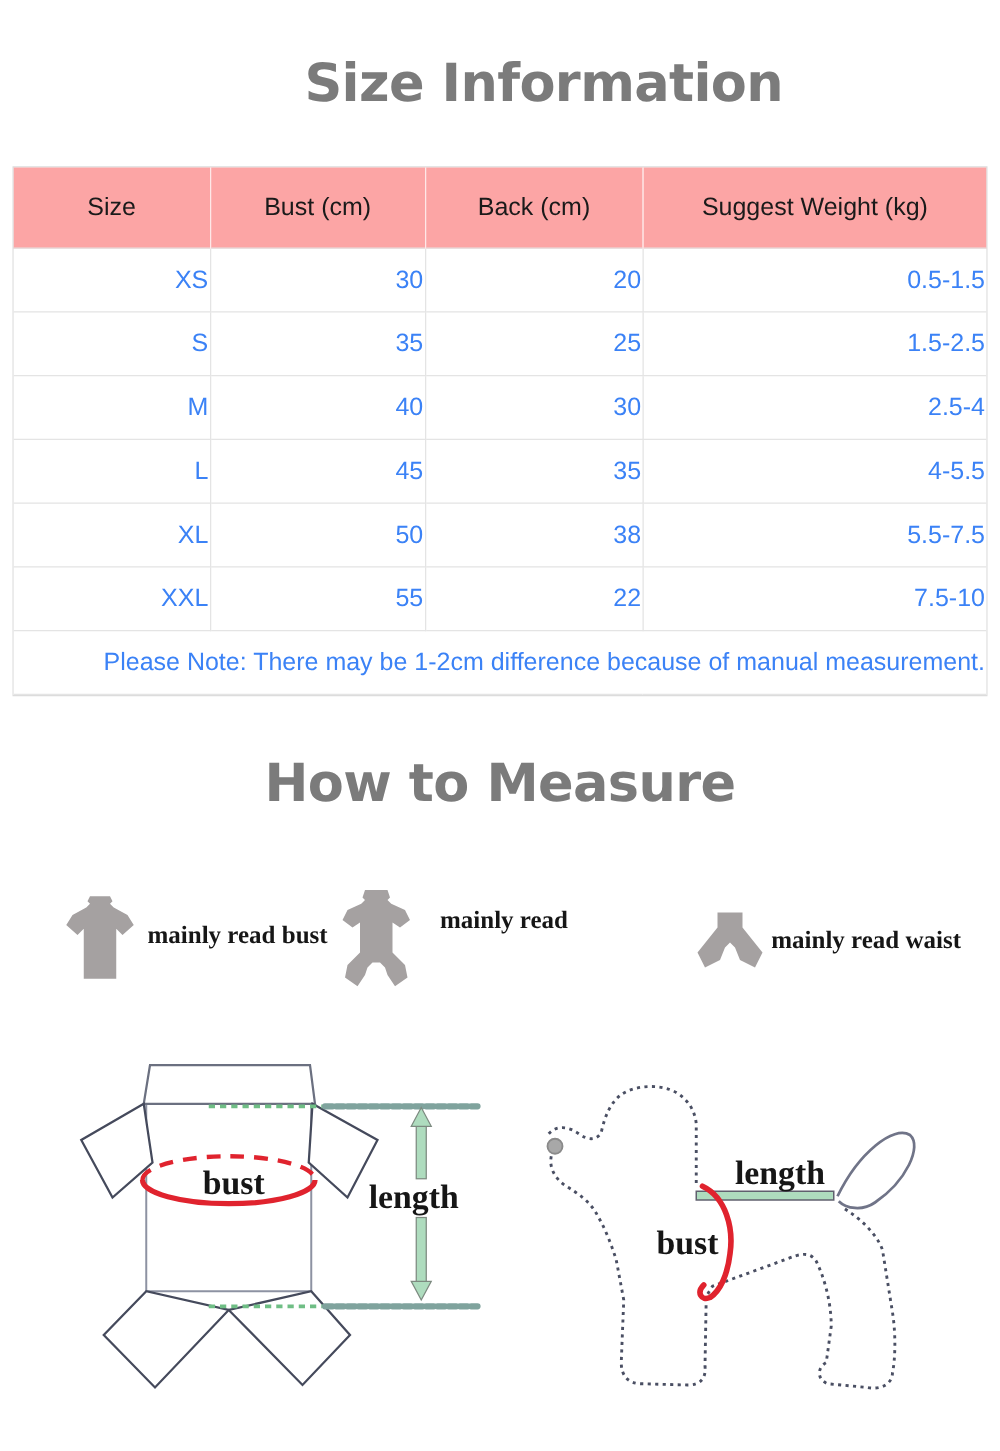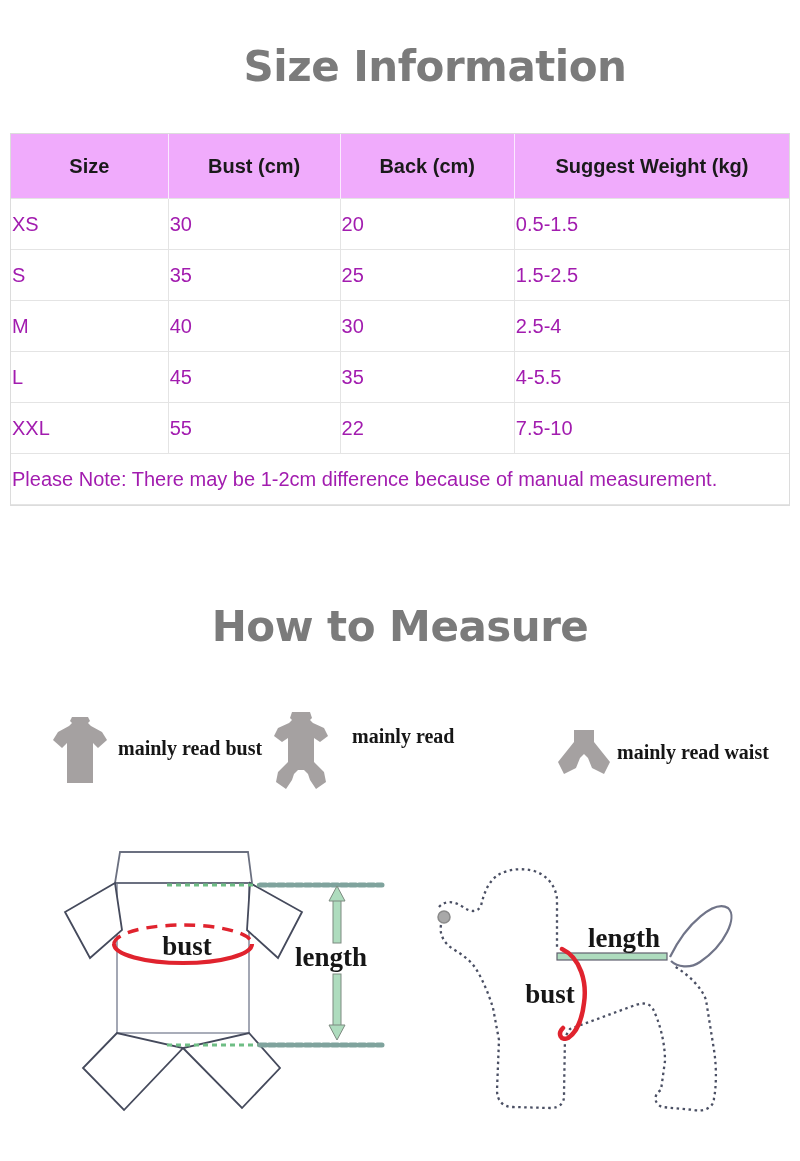--- a/index.html
+++ b/index.html
@@ -19,26 +19,26 @@
   .size-table-wrap{
     position:absolute;left:10px;top:133px;width:780px;
     border:1px solid #dcdcdc;box-sizing:border-box;background:#fff;
   }
   table.size-table{border-collapse:collapse;width:100%;table-layout:fixed;}
   table.size-table col.c1{width:20.2%;}
   table.size-table col.c2{width:22.1%;}
   table.size-table col.c3{width:22.4%;}
   table.size-table col.c4{width:35.3%;}
   table.size-table th{
-    background:#f0abfc;height:62px;font-weight:700;font-size:20px;color:#1a1a1a;
+    background:#fca5a5;height:62px;font-weight:400;font-size:20px;color:#1a1a1a;
     border-left:1px solid rgba(255,255,255,0.75);text-align:center;
   }
   table.size-table th:first-child{border-left:none;}
   table.size-table td{
-    height:48px;text-align:left;font-size:20px;color:#a21caf;
+    height:48px;text-align:right;font-size:20px;color:#3b82f6;
     border:1px solid #e4e4e4;background:#fff;
   }
   table.size-table tr td:first-child{border-left:none;}
   table.size-table tr td:last-child{border-right:none;}
   .note-row td{
     height:50px;font-size:19px;color:#111;border-left:none!important;
     border-right:none!important;
   }
 
   
@@ -91,20 +91,26 @@
         <td>M</td>
         <td>40</td>
         <td>30</td>
         <td>2.5-4</td>
       </tr>
       <tr>
         <td>L</td>
         <td>45</td>
         <td>35</td>
         <td>4-5.5</td>
+      </tr>
+      <tr>
+        <td>XL</td>
+        <td>50</td>
+        <td>38</td>
+        <td>5.5-7.5</td>
       </tr>
       <tr>
         <td>XXL</td>
         <td>55</td>
         <td>22</td>
         <td>7.5-10</td>
       </tr>
       <tr class="note-row">
         <td colspan="4">Please Note: There may be 1-2cm difference because of manual measurement.</td>
       </tr>

